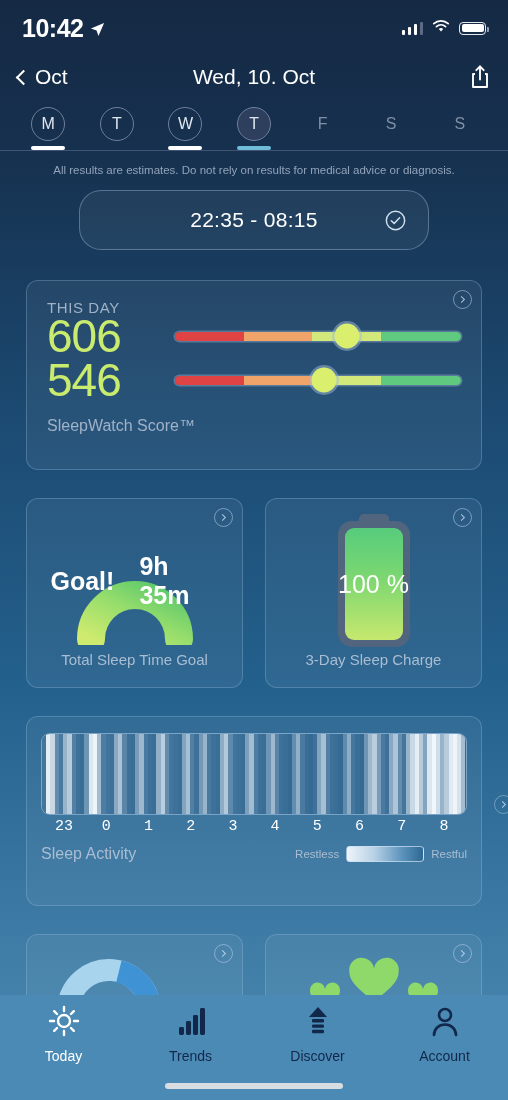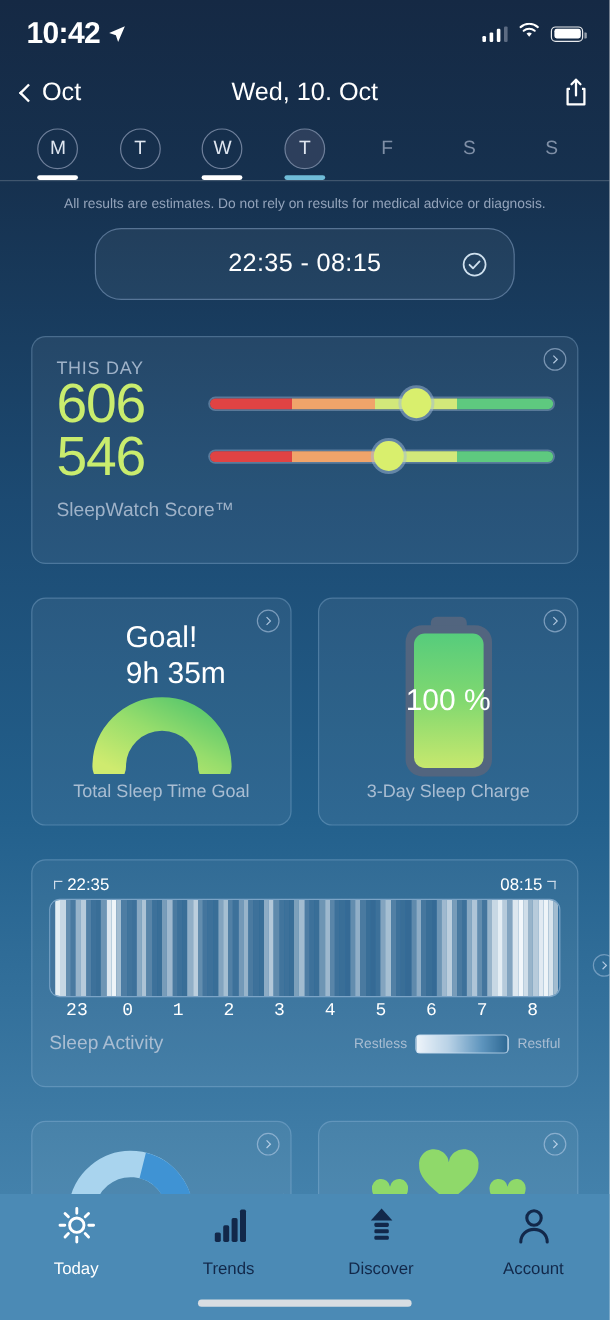--- a/index.html
+++ b/index.html
@@ -68,21 +68,21 @@
   .knob { position:absolute; top:50%; width:25px; height:25px; border-radius:50%; background:#d9ef6d;
           transform:translate(-50%,-50%); box-shadow:0 0 0 2.5px rgba(160,185,215,.5); }
   .score-foot { font-size:16px; color:#9fb2c8; margin-top:12px; }
 
   
   .row2 { display:flex; gap:22px; margin:28px 26px 0; }
   .mini { flex:1; height:190px; padding:10px; display:flex; flex-direction:column; align-items:center; justify-content:space-between; }
   .mini-label { font-size:15px; color:#a9bdd2; padding-bottom:9px; }
   .gauge { width:168px; height:128px; position:relative; margin-top:8px; }
   .gauge svg { position:absolute; inset:0; }
-  .gauge-txt { position:absolute; inset:0; display:flex; flex-direction:column; align-items:center; justify-content:flex-start; gap:1px; }
+  .gauge-txt { position:absolute; inset:0; display:flex; align-items:center; justify-content:flex-start; gap:1px;font-weight:bold; }
   .gauge-txt .g1 { font-size:25px; }
   .gauge-txt .g2 { font-size:25px;margin-left:24px; }
   .batt-big { width:72px; height:126px; margin-top:12px; position:relative; display:flex; align-items:center; justify-content:center; }
   .batt-shell { position:absolute; inset:0; border-radius:14px; background:#52657f; }
   .batt-nub { position:absolute; top:-7px; left:50%; transform:translateX(-50%); width:30px; height:12px; border-radius:5px 5px 0 0; background:#52657f; }
   .batt-fill { position:absolute; left:7px; right:7px; top:7px; bottom:7px; border-radius:9px;
                background:linear-gradient(180deg,#56cc7c 0%,#7fd870 48%,#c7e86e 100%); }
   .batt-pct { position:relative; font-size:25px; color:#fff; z-index:2; }
 
   
@@ -264,30 +264,20 @@
       <span class="batt-pct">100 %</span>
     </div>
     <div class="mini-label">3-Day Sleep Charge</div>
   </div>
 </div>
 
 <div class="card act-card">
   <div class="arrow-btn" style="top:78px; right:-32px; border-color:rgba(190,210,235,.45);">
       <i></i>
     </div>
-  <div class="act-times">
-    <span>
-        <i class="tick-l"></i>
-        <em style="font-style:normal">22:35</em>
-      </span>
-    <span>
-        <em style="font-style:normal">08:15</em>
-        <i class="tick-r"></i>
-      </span>
-  </div>
   <div class="act-chart" id="actchart">
       <div class="bar" style="flex: 1 1 0%; background: rgb(68, 117, 157);"></div>
       <div class="bar" style="flex: 1 1 0%; background: rgb(229, 238, 244);"></div>
       <div class="bar" style="flex: 1 1 0%; background: rgb(200, 216, 228);"></div>
       <div class="bar" style="flex: 1 1 0%; background: rgb(99, 141, 174);"></div>
       <div class="bar" style="flex: 1 1 0%; background: rgb(74, 122, 160);"></div>
       <div class="bar" style="flex: 1 1 0%; background: rgb(152, 180, 202);"></div>
       <div class="bar" style="flex: 1 1 0%; background: rgb(183, 203, 219);"></div>
       <div class="bar" style="flex: 1 1 0%; background: rgb(82, 128, 165);"></div>
       <div class="bar" style="flex: 1 1 0%; background: rgb(61, 113, 154);"></div>

